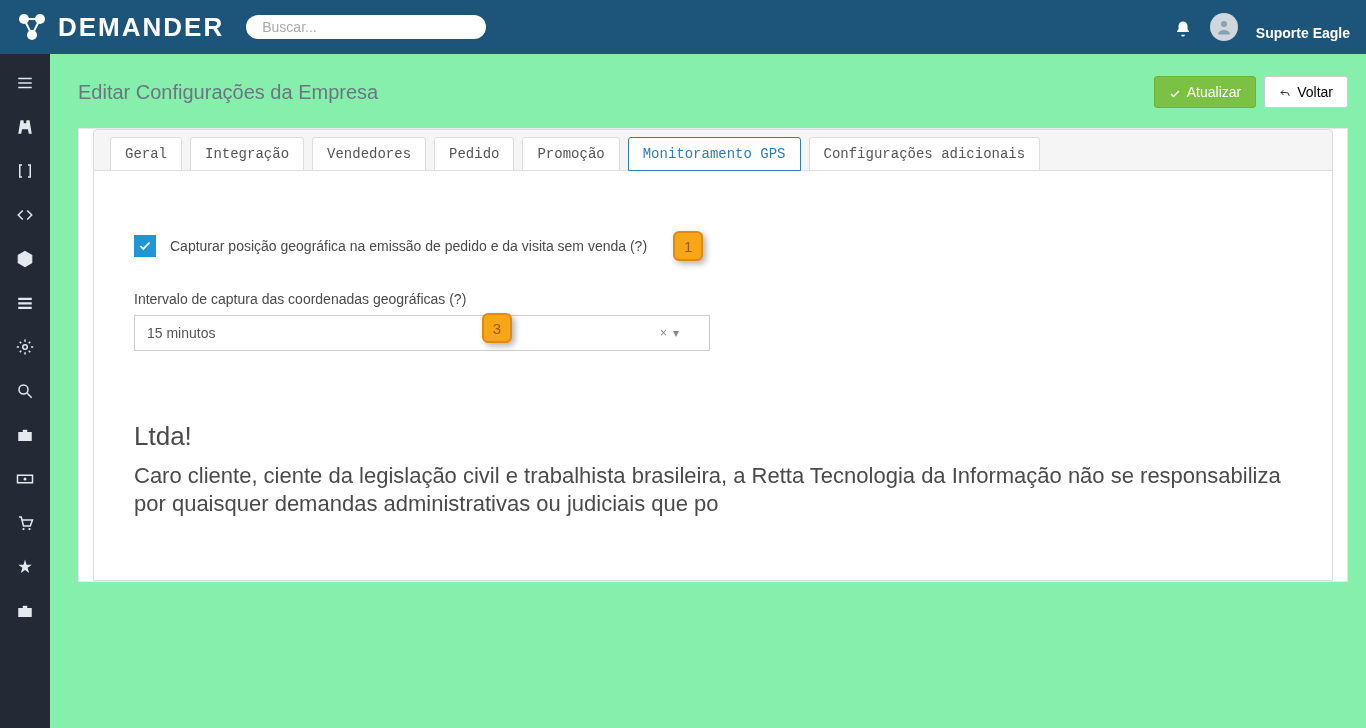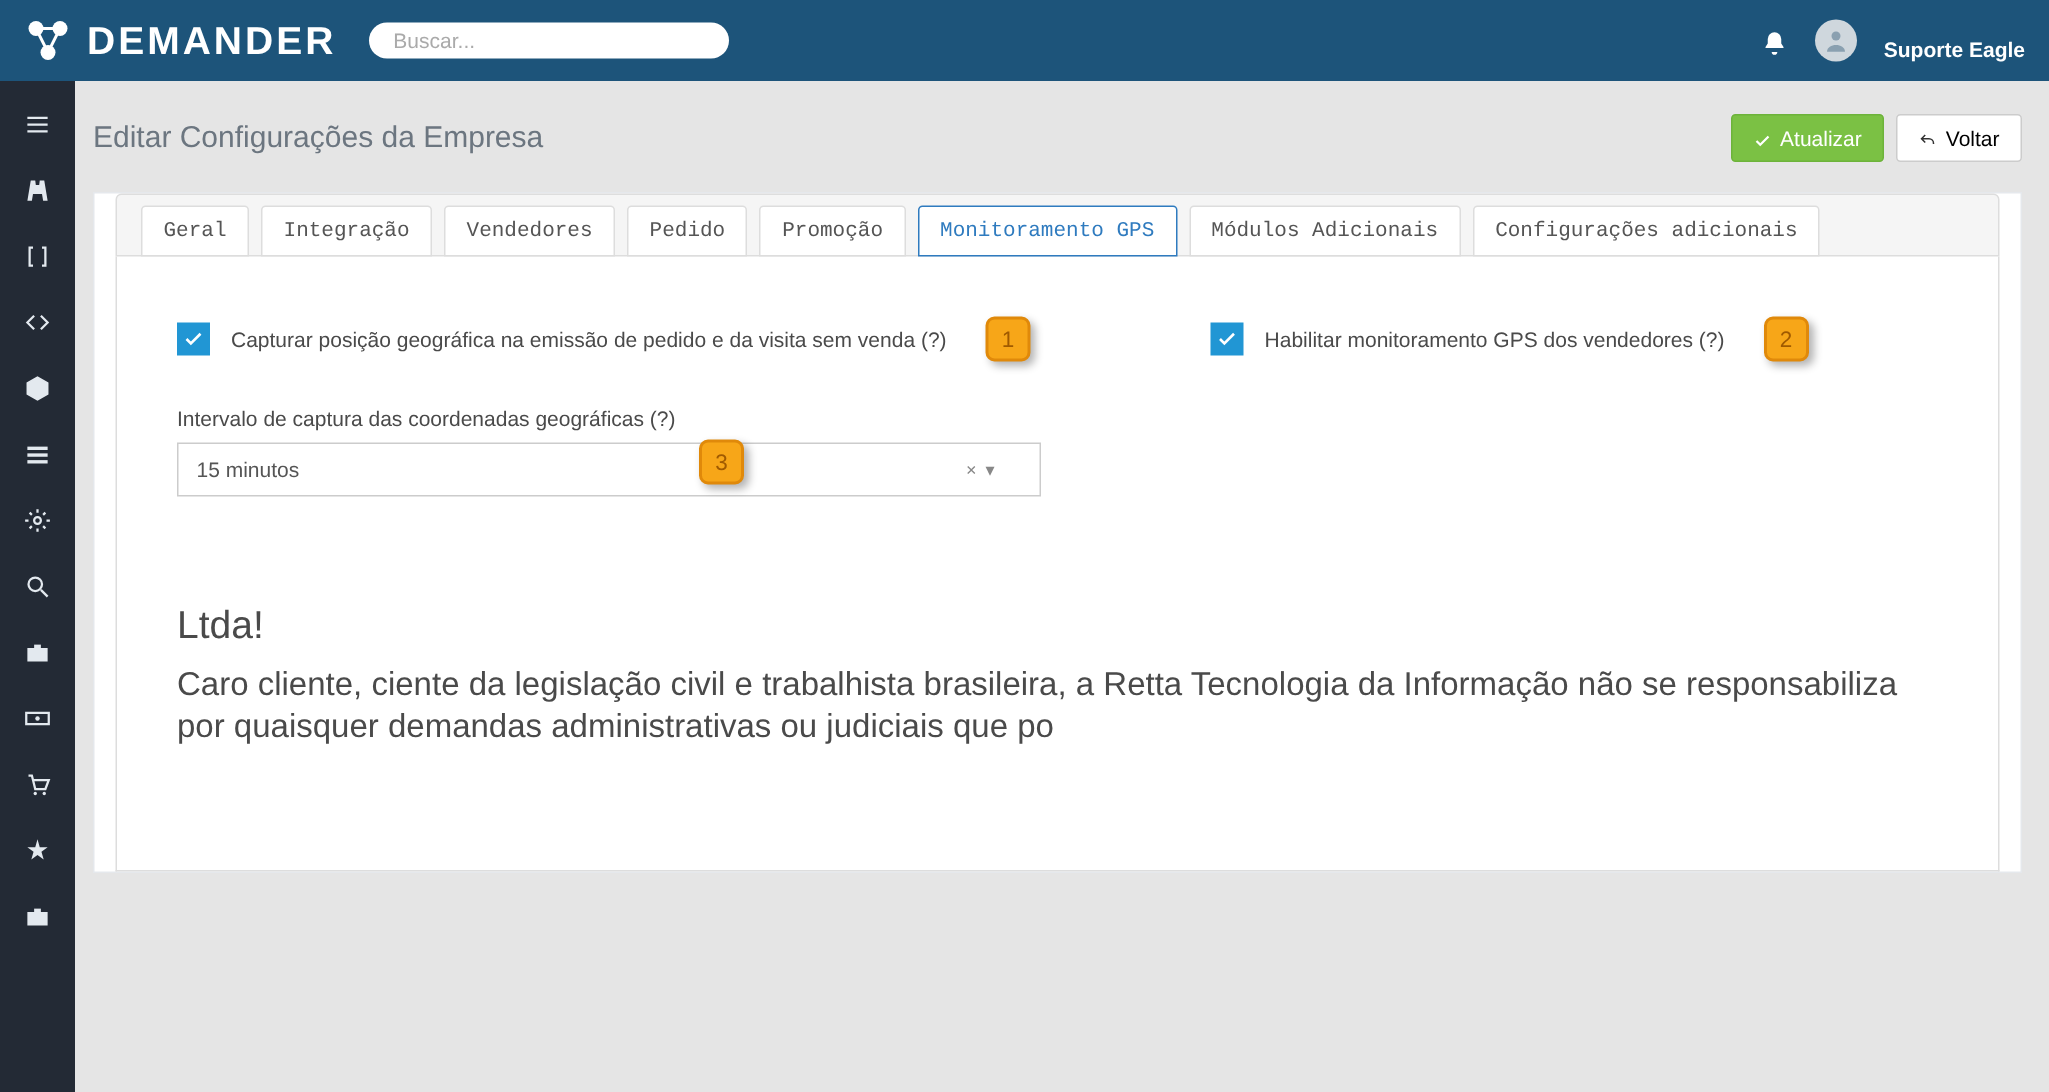--- a/index.html
+++ b/index.html
@@ -93,22 +93,22 @@
       cursor: pointer;
     }
     .sidebar-item svg { width:18px; height:18px; fill:#e3e9ef; }
     
     .page {
       position: absolute;
       top: 54px;
       left: 50px;
       right: 0;
       bottom: 0;
-      background: #e5e5e5;
-      padding: 22px 18px 0 12px;
+      background: #86efac;
+      padding: 22px 18px 0 28px;
     }
     .page-header {
       display: flex;
       align-items: center;
       margin-bottom: 20px;
     }
     .page-title {
       font-size: 20px;
       font-weight: 400;
       color: #6c7680;
@@ -191,20 +191,21 @@
       border: 1px solid #ddd;
       border-top: none;
       padding: 40px 40px 40px 40px;
       min-height: 410px;
     }
     .check-row {
       display: flex;
       gap: 120px;
       align-items: flex-end;
       margin-bottom: 30px;
+      margin-top: 20px;
     }
     .check-item {
       display: flex;
       align-items: center;
       gap: 14px;
     }
     .checkbox {
       width: 22px;
       height: 22px;
       background: #2196d4;
@@ -398,44 +399,34 @@
 
   <div class="card">
 
     <div class="tabs-row">
       <div class="tab">Geral</div>
       <div class="tab">Integração</div>
       <div class="tab">Vendedores</div>
       <div class="tab">Pedido</div>
       <div class="tab">Promoção</div>
       <div class="tab active">Monitoramento GPS</div>
-      <div class="tab">Módulos Adicionais</div>
       <div class="tab">Configurações adicionais</div>
     </div>
 
     <div class="tab-content">
       <div class="check-row">
         <div class="check-item">
           <div class="checkbox">
             <svg viewBox="0 0 24 24">
                 <path d="M4 12l5 5L20 6" stroke="#fff" stroke-width="3" fill="none"></path>
               </svg>
           </div>
           <span class="check-label">Capturar posição geográfica na emissão de pedido e da visita sem venda (?)</span>
           <div class="annot">1</div>
         </div>
-        <div class="check-item">
-          <div class="checkbox">
-            <svg viewBox="0 0 24 24">
-                <path d="M4 12l5 5L20 6" stroke="#fff" stroke-width="3" fill="none"></path>
-              </svg>
-          </div>
-          <span class="check-label">Habilitar monitoramento GPS dos vendedores (?)</span>
-          <div class="annot">2</div>
-        </div>
       </div>
 
       <div class="interval-group">
         <label class="interval-label">Intervalo de captura das coordenadas geográficas (?)</label>
         <div class="select-control">
           <span>15 minutos</span>
           <span class="select-right">
             <span>×</span>
             <span>▾</span>
           </span>

